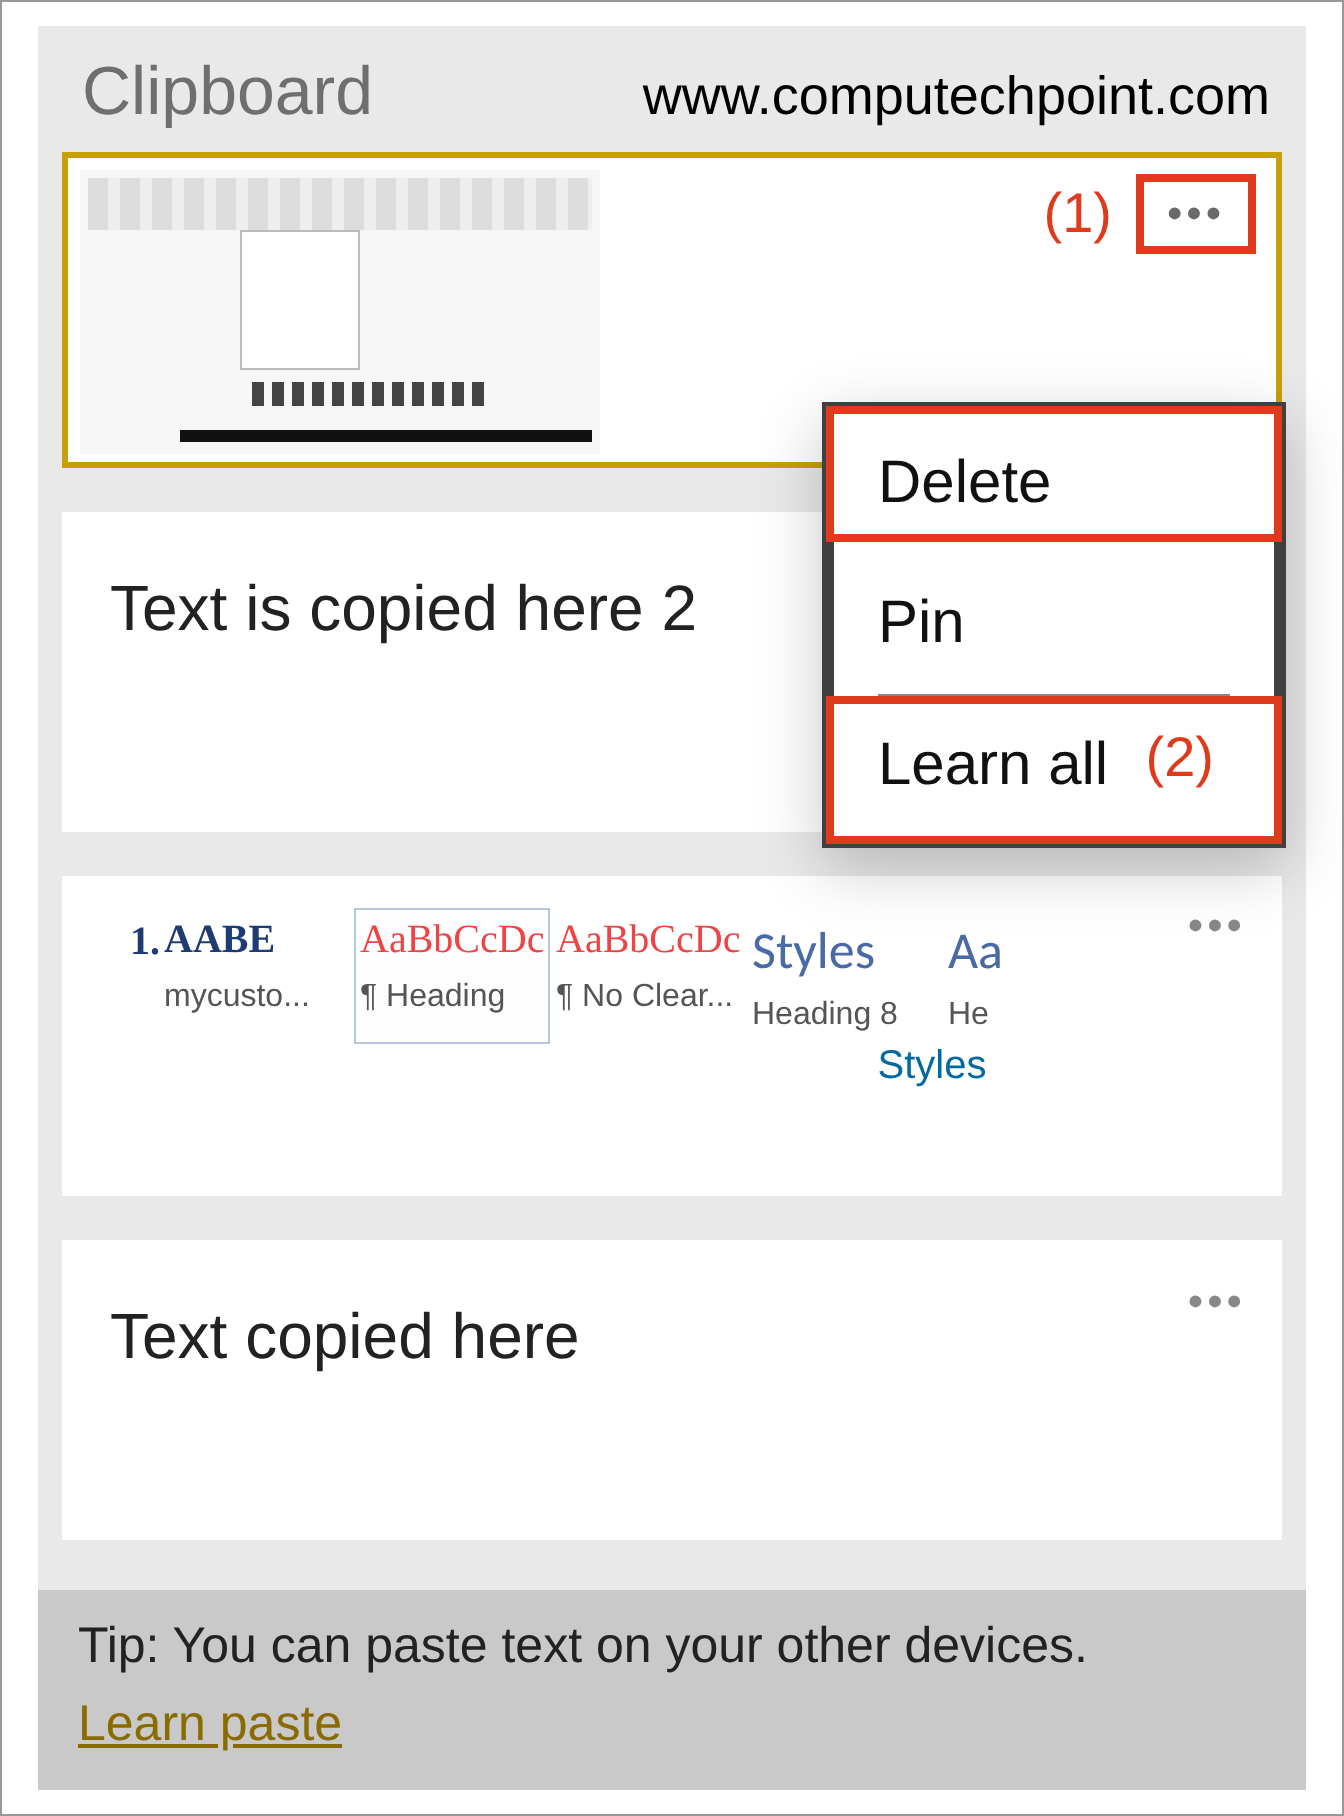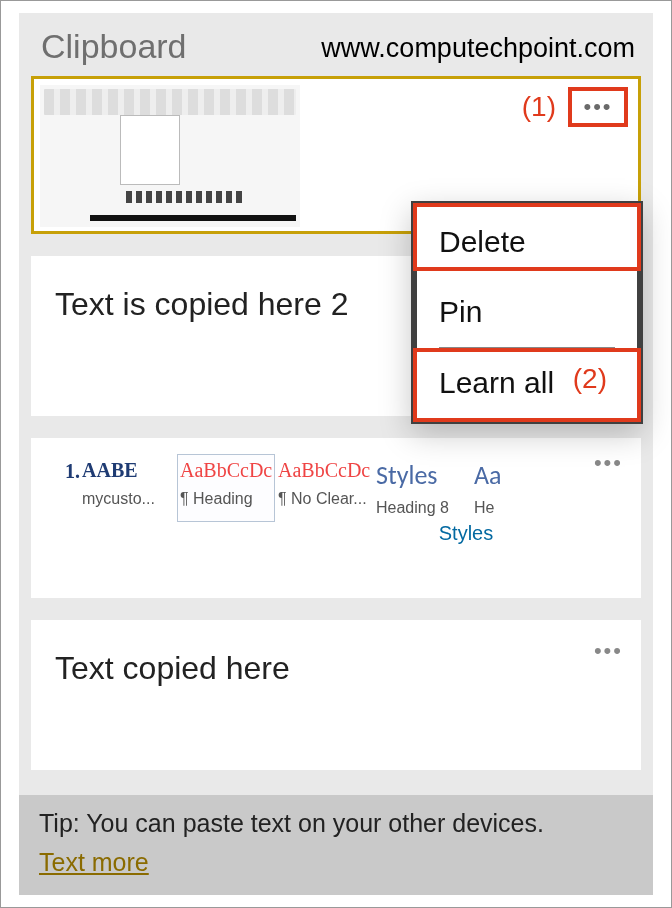--- a/index.html
+++ b/index.html
@@ -232,21 +232,21 @@
       <span class="more-top">
         <span>•••</span>
       </span>
       <div class="plain-text">Text copied here</div>
     </div>
 
   </div>
 
   <div class="tip">
     <div class="tip-text">Tip: You can paste text on your other devices.</div>
-    <a class="tip-link">Text more</a>
+    <a class="tip-link">Learn paste</a>
   </div>
 
   <div class="menu">
     <div class="hl-delete"></div>
     <div class="menu-item">Delete</div>
     <div class="menu-item" style="position:relative">
       <span>Pin</span>
       <span class="callout2">(2)</span>
     </div>
     <hr>

